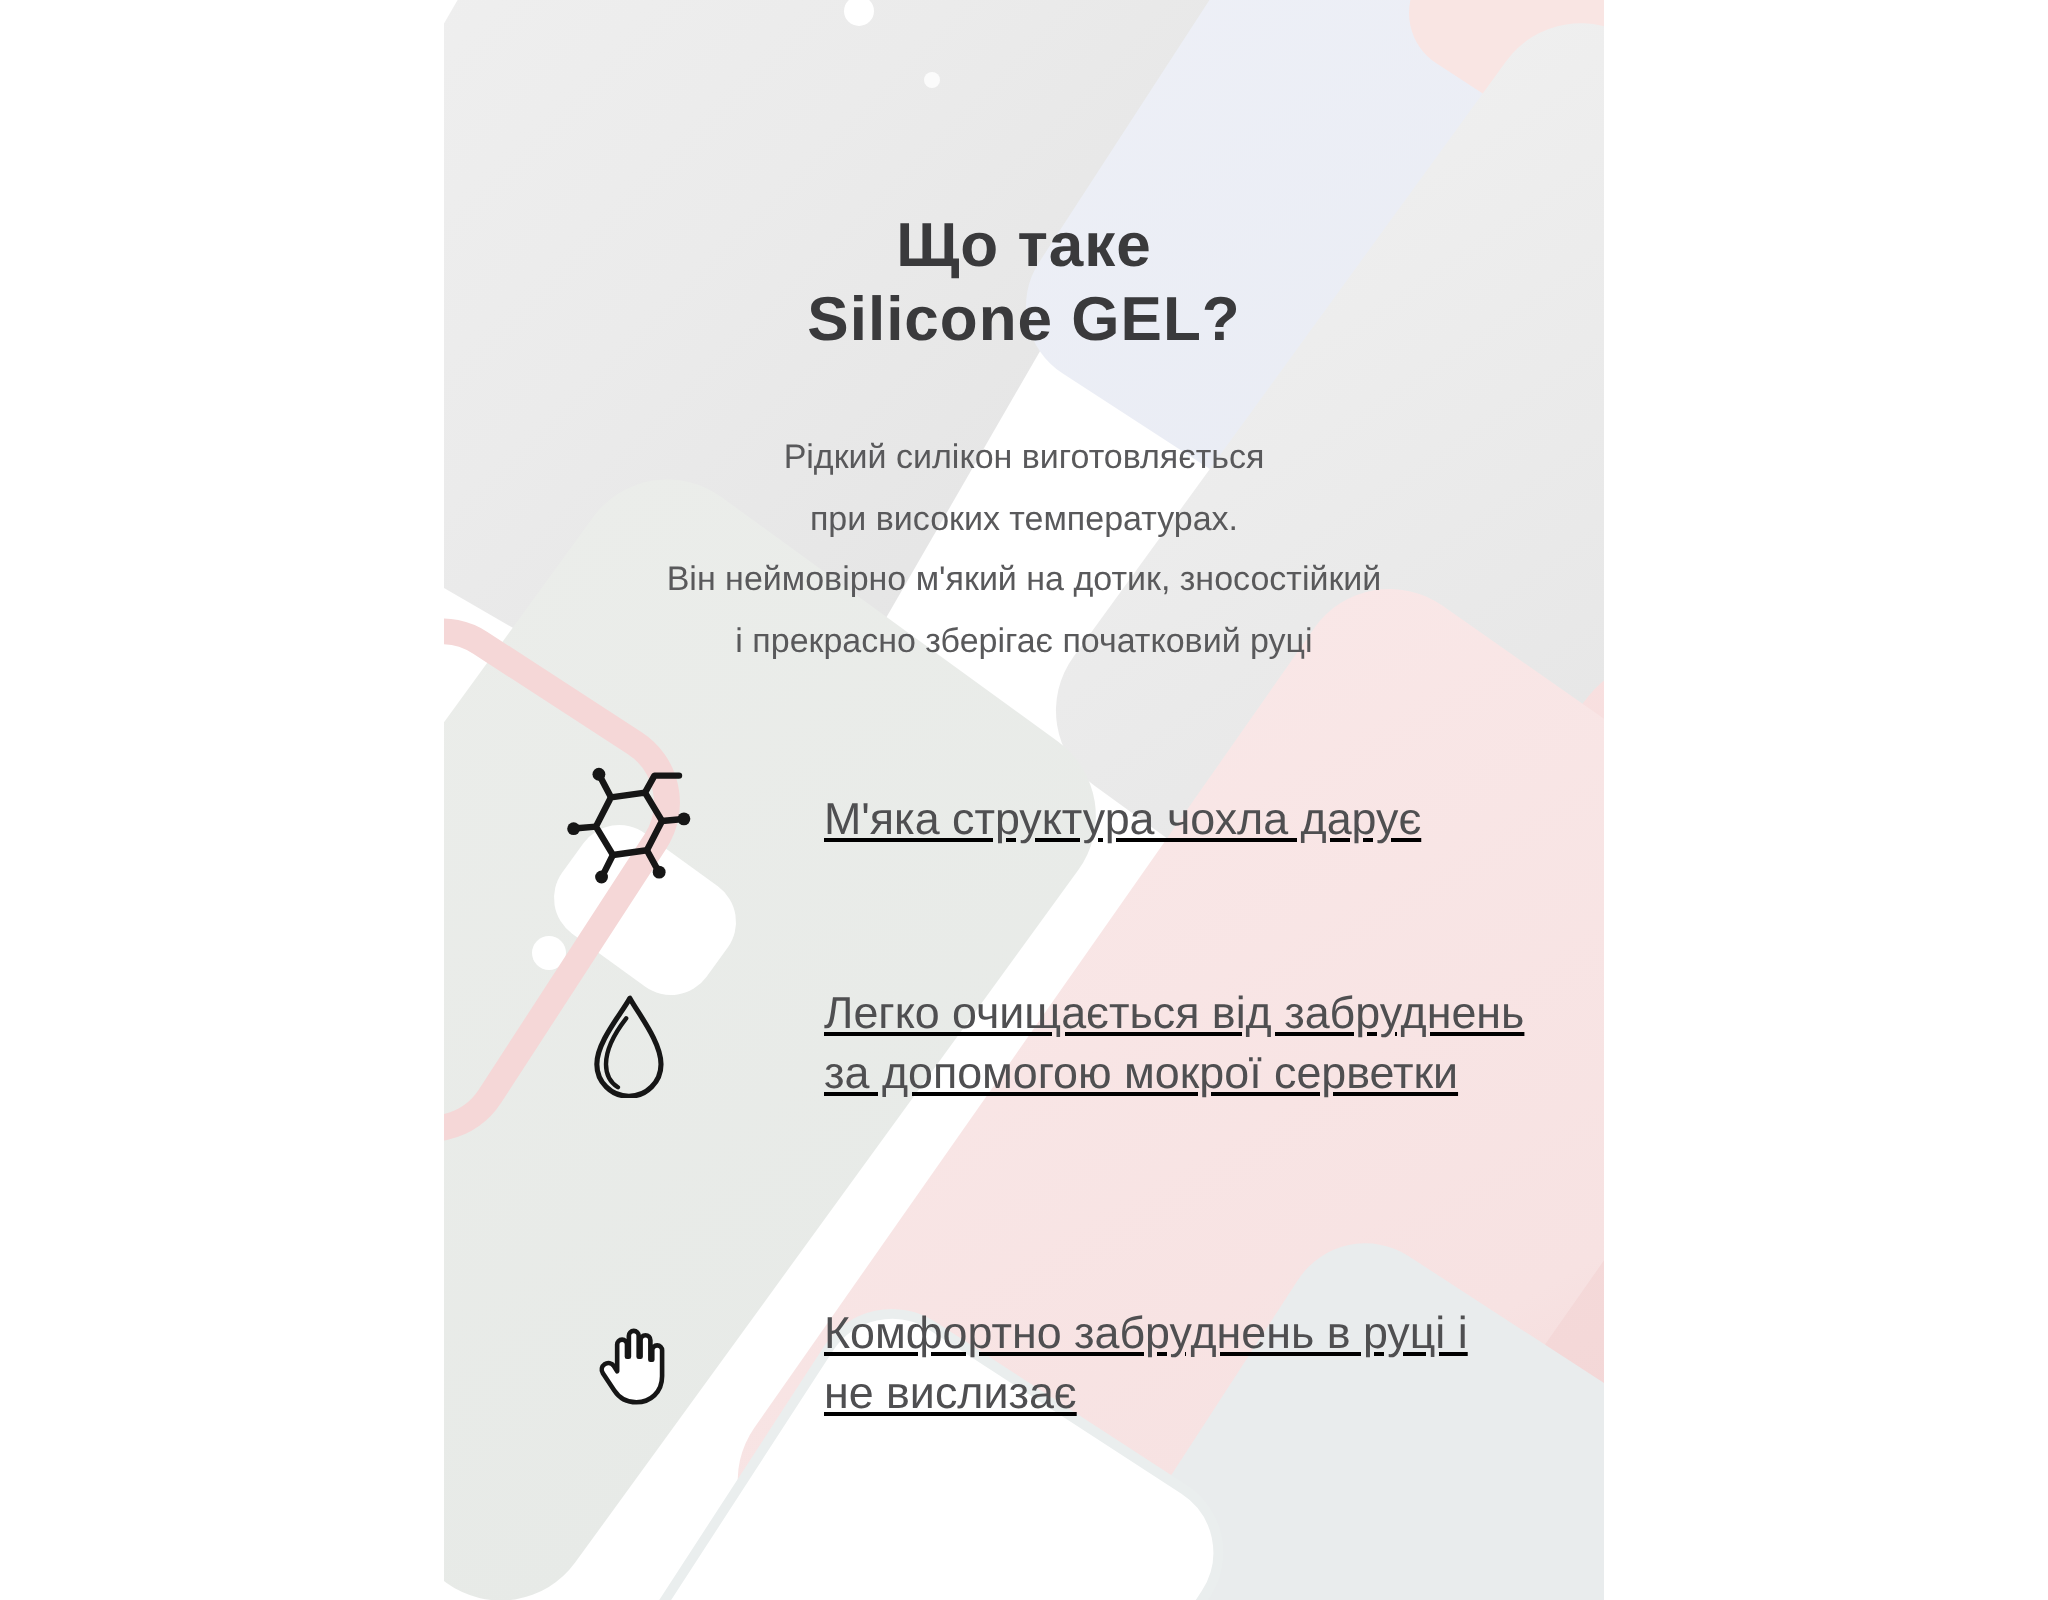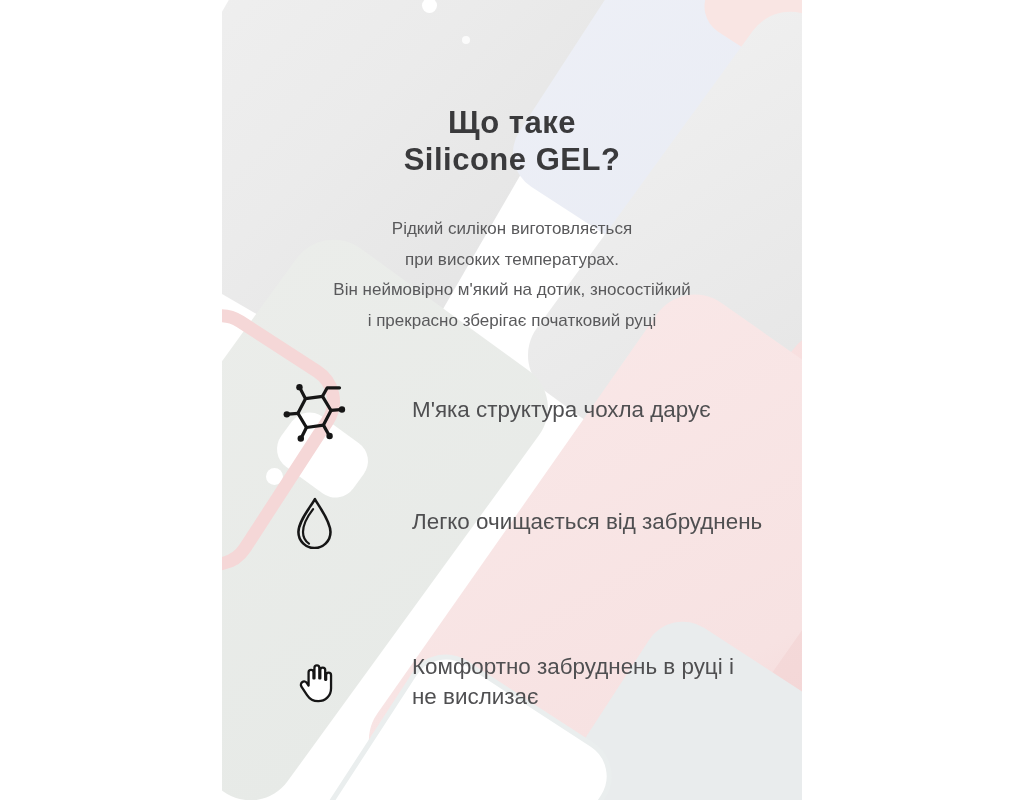--- a/index.html
+++ b/index.html
@@ -38,21 +38,21 @@
   .case-white-bottom{left:120px;top:680px;width:220px;height:260px;transform:rotate(33deg);
     background:#ffffff;border:5px solid #eaeeee;border-radius:40px;}
   
   .title{position:absolute;left:222px;top:60px;width:580px;text-align:center;
     color:#3a3a3c;font-weight:bold;font-size:31px;line-height:37px;letter-spacing:.5px;margin-top:44px;}
   .title span{display:block;}
   .intro{position:absolute;left:172px;top:197px;width:680px;text-align:center;
     color:#59595b;font-size:17px;line-height:30.5px;}
   .intro span{display:block;}
   .feature{position:absolute;left:278px;width:520px;height:84px;
-    display:flex;align-items:center;gap:62px;}
+    display:flex;align-items:center;gap:62px;text-decoration:underline;}
   .feature.f1{top:368px;} .feature.f2{top:480px;} .feature.f3{top:640px;}
   .icon-wrap{width:72px;height:84px;display:flex;align-items:center;justify-content:center;flex-shrink:0;}
   .feature-text{color:#4f4f51;font-size:22.4px;line-height:30px;text-align:left;}
   .feature-text span{display:block;}
 </style>
 </head>
 <body>
 
 <div class="canvas">
 
@@ -116,20 +116,21 @@
     <div class="icon-wrap">
       <svg viewBox="0 0 48 58" width="44" height="54">
         <g fill="none" stroke="#161616" stroke-linecap="round" stroke-linejoin="round">
           <path d="M25 4 C20 13 7 28 7 40 a17.5 17.5 0 0 0 35 0 C42 28 30 13 25 4 Z" stroke-width="2.8"></path>
           <path d="M23 15 C16 24 12 33 12 40 c0 5.5 2.5 10 6.5 12.6" stroke-width="2.4"></path>
         </g>
       </svg>
     </div>
     <div class="feature-text">
       <span>Легко очищається від забруднень</span>
+      <span>за допомогою мокрої серветки</span>
     </div>
   </div>
 
   <div class="feature f3">
     <div class="icon-wrap">
       <svg viewBox="0 0 72 72" width="52" height="52">
         <path fill="#ffffff" stroke="#161616" stroke-width="3.2" stroke-linejoin="round" stroke-linecap="round" d="M28.5 41 L28.5 22.5 a3.4 3.4 0 0 1 6.8 0 L35.3 31 L36.6 31 L36.6 16.5 a3.4 3.4 0 0 1 6.8 0
              L43.4 31 L44.7 31 L44.7 19.5 a3.4 3.4 0 0 1 6.8 0 L51.5 33 L52.8 33 L52.8 26.5 a3.4 3.4 0 0 1 6.8 0
              L59.6 44.5 C59.6 55.5 51.5 62.5 41.8 62.5 C34.3 62.5 30 59.6 26.4 54.1
              L18.6 42.4 C17.2 40.3 17.8 37.5 19.9 36.1 C22 34.7 24.8 35.3 26.2 37.4 Z"></path>

